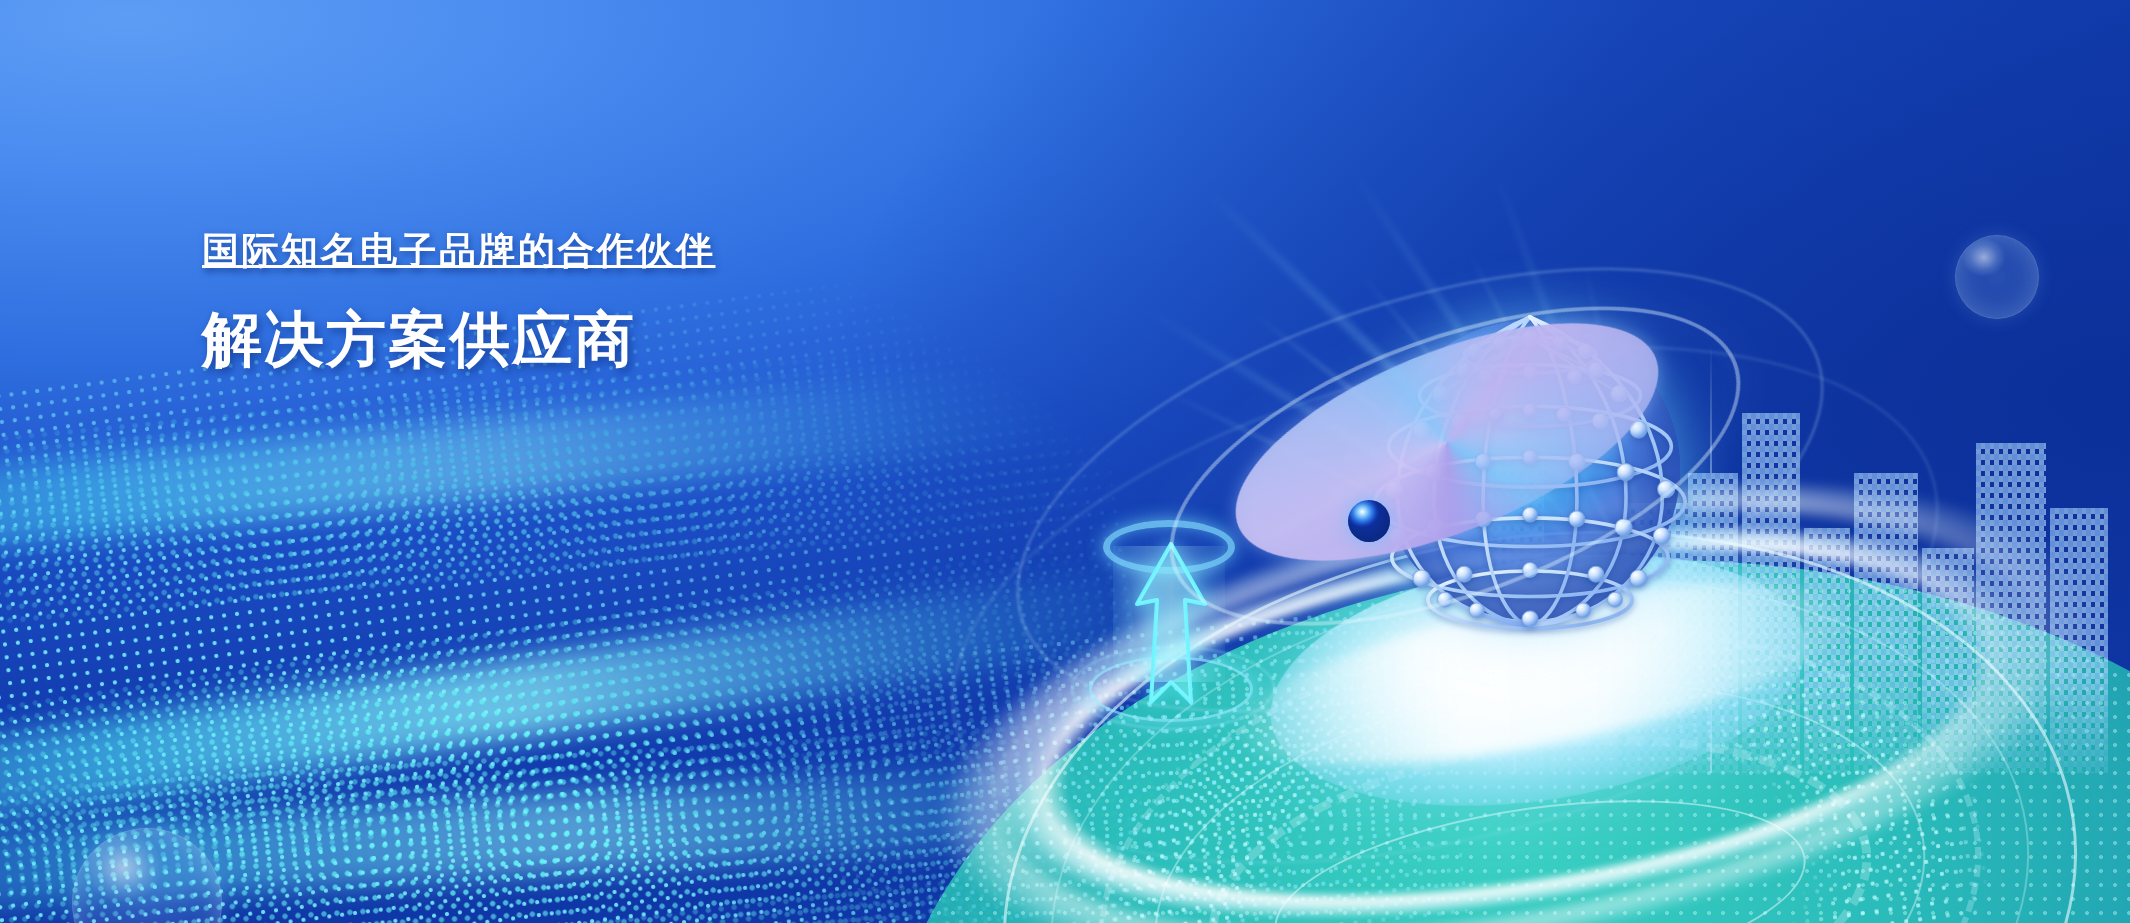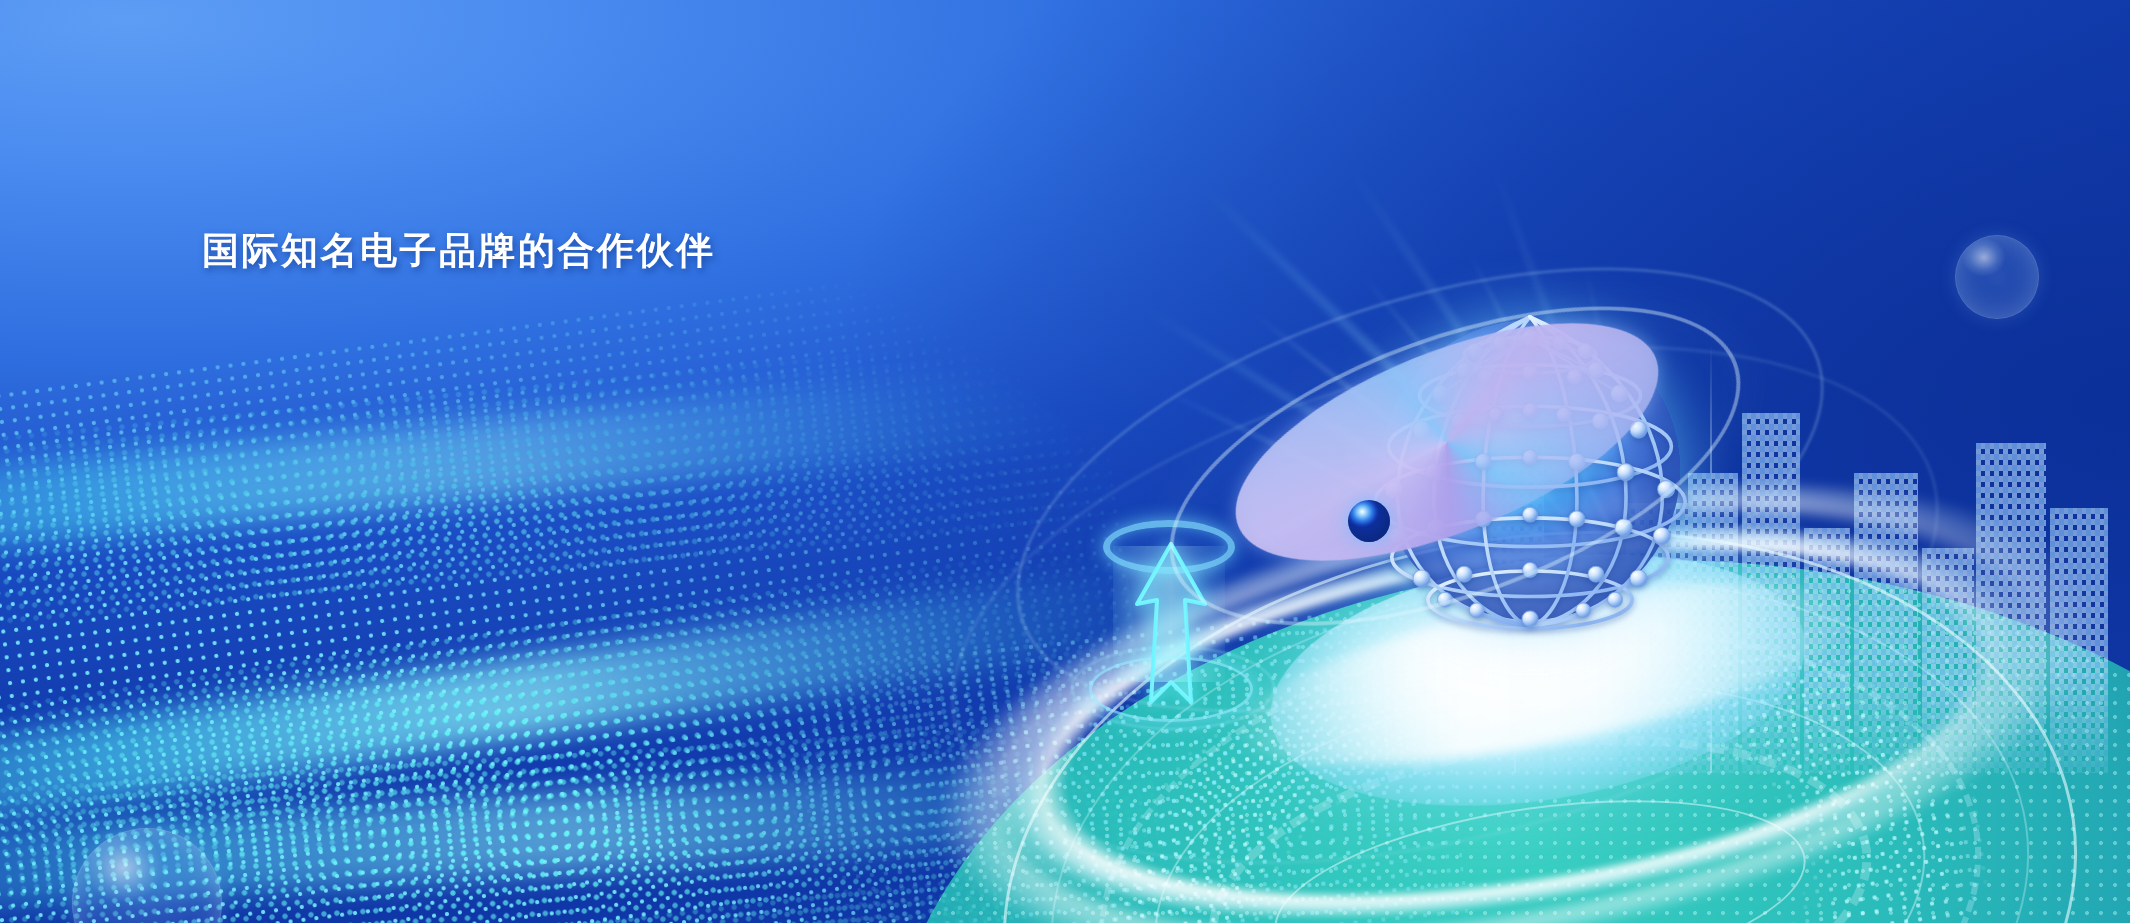--- a/index.html
+++ b/index.html
@@ -351,20 +351,21 @@
     z-index:40;
     color:#ffffff;
   }
   .sub{
     font-size:37px;
     line-height:1.25;
     font-weight:600;
     letter-spacing:2.5px;
     text-shadow:2px 3px 7px rgba(8,40,120,.55);
     margin:0 0 26px 0;
+    text-decoration:underline;
   }
   .h1{
     font-size:60px;
     line-height:1.32;
     font-weight:800;
     letter-spacing:2px;
     text-shadow:3px 4px 9px rgba(8,38,118,.6);
     margin:0;
   }
   .h1 span{display:block;}
@@ -553,16 +554,17 @@
   <div class="orbit-purple"></div>
   <div class="orbit orbit-white"></div>
   <div class="orbit-node"></div>
 
   <div class="bubble bub-tr"></div>
   <div class="bubble bub-bl"></div>
 
   <div class="copy">
     <p class="sub">国际知名电子品牌的合作伙伴</p>
     <h1 class="h1">
+      <span>解决方案供应商</span>
     </h1>
   </div>
 
 </div>
 
 </body></html>

